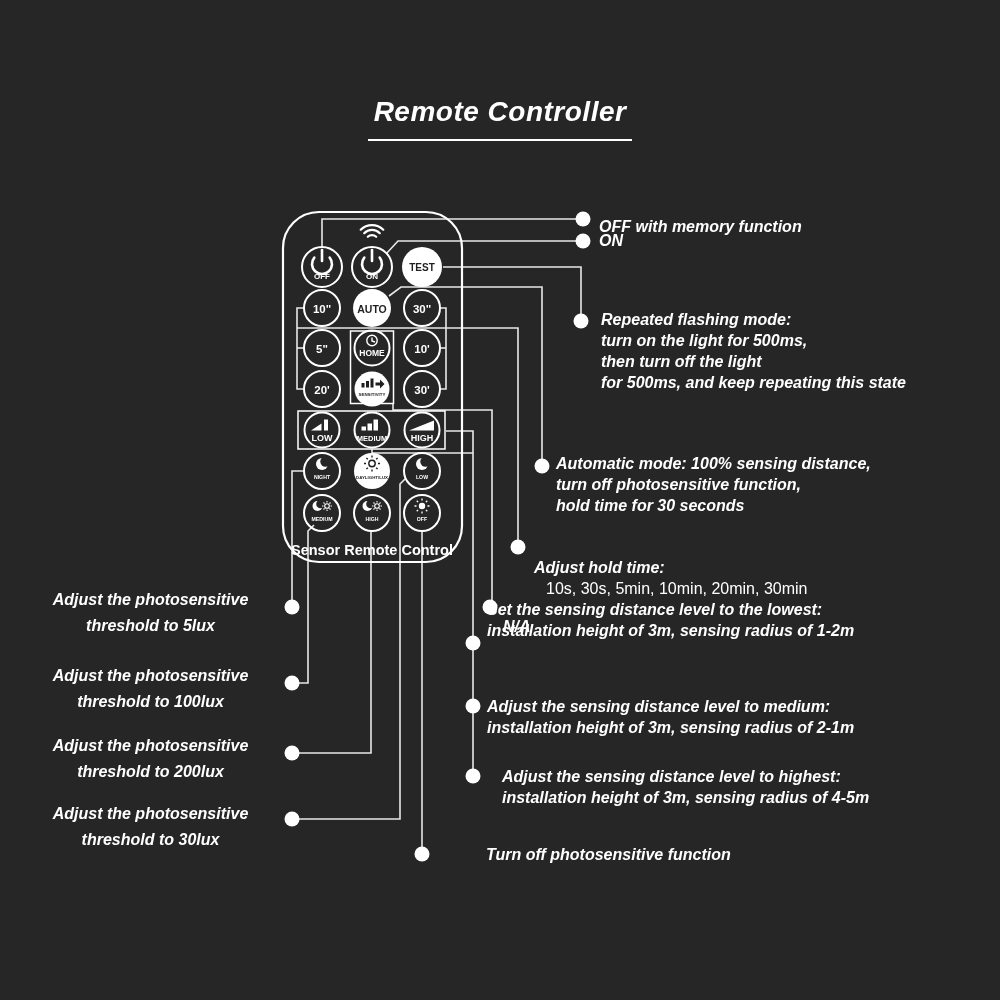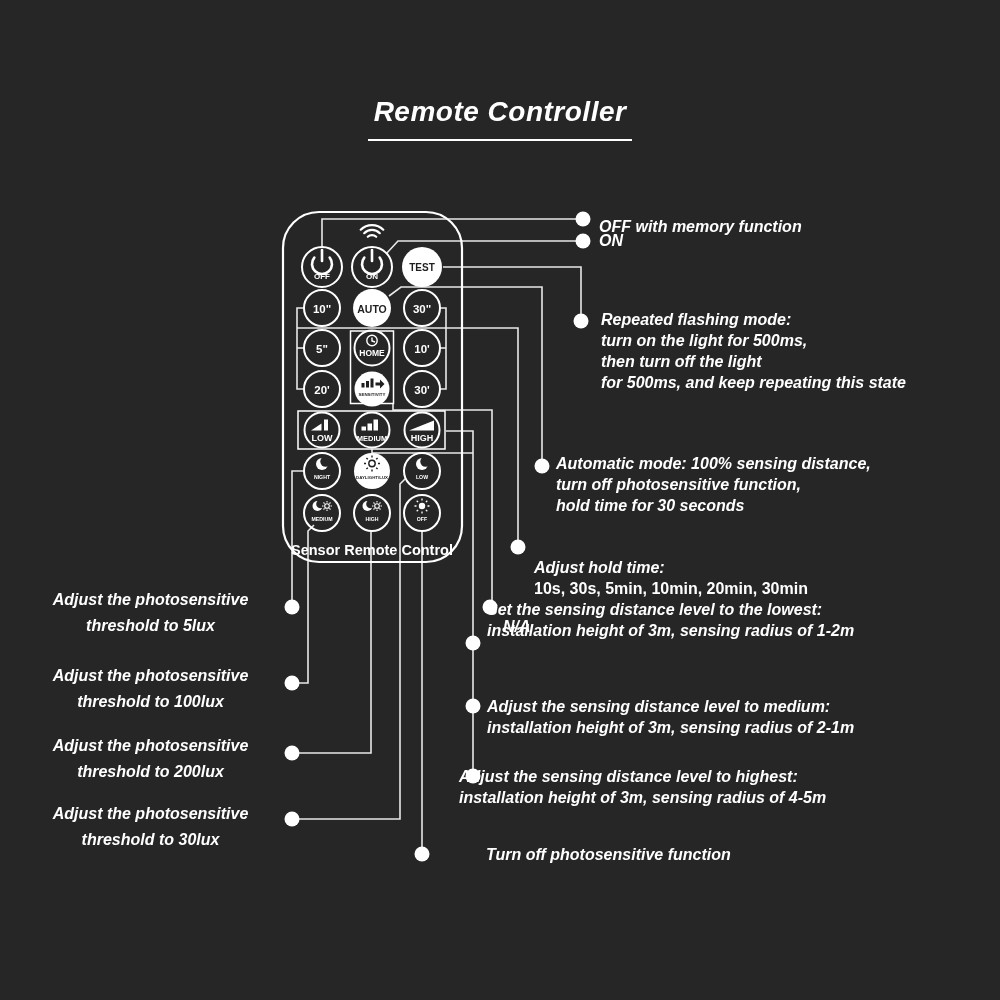--- a/index.html
+++ b/index.html
@@ -13,21 +13,21 @@
     display:inline-block;font-size:28px;font-weight:bold;font-style:italic;
     border-bottom:2.5px solid #fff;padding:0 6px 11px 6px;letter-spacing:.5px;
   }
   svg{position:absolute;left:0;top:0;}
   svg text{font-family:"Liberation Sans",sans-serif;font-weight:bold;fill:#ffffff;}
   .dark-txt{fill:#1f1f1f;}
   .ann{
     position:absolute;font-size:16px;font-weight:bold;font-style:italic;
     line-height:21px;white-space:pre-line;
   }
-  .ann .detail{font-weight:bold;font-style:normal;display:block;}
+  .ann .detail{font-weight:normal;font-style:normal;display:block;margin-left:12px;}
   .ann-left{
     position:absolute;left:30px;width:241px;text-align:center;
     font-size:16px;font-weight:bold;font-style:italic;line-height:26px;white-space:pre-line;
   }
 </style>
 </head>
 <body>
 
 <div class="title-wrap">
   <span>Remote Controller</span>
@@ -256,21 +256,21 @@
 hold time for 30 seconds</div>
 <div class="ann" style="left:534px;top:536px;">
   <span>Adjust hold time:</span>
   <span class="detail">10s, 30s, 5min, 10min, 20min, 30min</span>
 </div>
 <div class="ann" style="left:503px;top:616px;">N/A</div>
 <div class="ann" style="left:487px;top:599px;">Set the sensing distance level to the lowest:
 installation height of 3m, sensing radius of 1-2m</div>
 <div class="ann" style="left:487px;top:696px;">Adjust the sensing distance level to medium:
 installation height of 3m, sensing radius of 2-1m</div>
-<div class="ann" style="left:459px;top:766px;">Adjust the sensing distance level to highest:
+<div class="ann" style="left:502px;top:766px;">Adjust the sensing distance level to highest:
 installation height of 3m, sensing radius of 4-5m</div>
 <div class="ann" style="left:441px;top:844px;margin-left:45px;">Turn off photosensitive function</div>
 
 <div class="ann-left" style="top:587px;">Adjust the photosensitive
 threshold to 5lux</div>
 <div class="ann-left" style="top:663px;">Adjust the photosensitive
 threshold to 100lux</div>
 <div class="ann-left" style="top:733px;">Adjust the photosensitive
 threshold to 200lux</div>
 <div class="ann-left" style="top:801px;">Adjust the photosensitive

